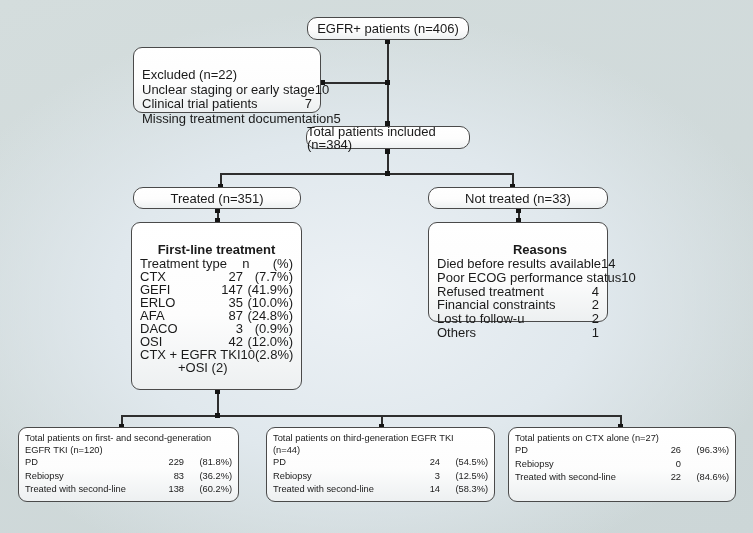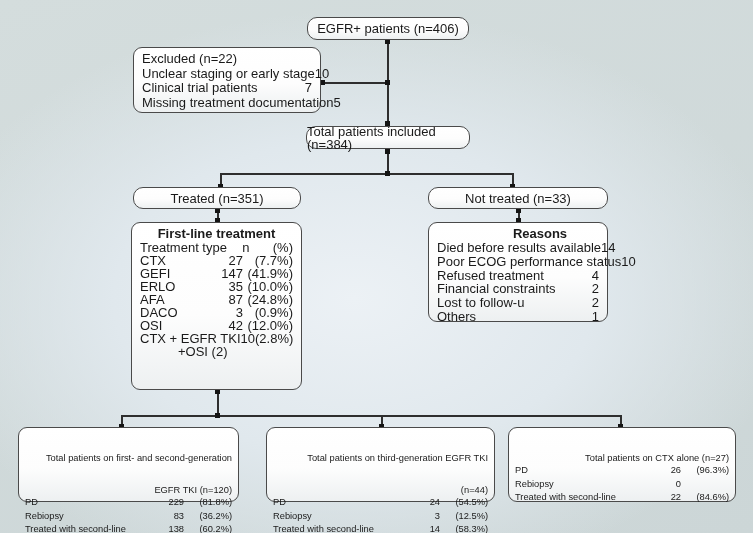--- a/index.html
+++ b/index.html
@@ -26,35 +26,35 @@
     font-size:13px;line-height:13px;
   }
   .box::after{
     content:"";position:absolute;z-index:-1;
     left:4%;right:-2%;bottom:-6px;height:9px;
     background:linear-gradient(90deg,rgba(20,24,26,0) 0%,rgba(20,24,26,0.55) 18%,rgba(20,24,26,0.45) 72%,rgba(20,24,26,0) 100%);
     filter:blur(3px);
     transform:skewX(-45deg);
   }
   .pill{display:flex;align-items:center;justify-content:center;border-radius:10px;}
-  .panel{padding:4px 8px;}
+  .panel{padding:20px 8px;}
   .ptitle{text-align:center;font-weight:bold;line-height:14px;}
   .rtitle{text-align:center;font-weight:bold;line-height:14px;transform:translateX(22px);}
   .prow{display:flex;align-items:baseline;}
   .prow .lab{flex:1;white-space:pre;}
   .ex .prow{line-height:14.5px;}
   .ex .val{width:18px;text-align:right;}
   .rs .prow{line-height:13.8px;}
   .rs .val{width:18px;text-align:right;}
   .fl .prow{line-height:13px;}
   .fl .n{width:26px;text-align:right;white-space:pre;}
   .fl .pct{width:50px;text-align:right;white-space:pre;}
   .fl .sub{padding-left:38px;white-space:pre;line-height:13px;}
   .bb{font-size:9.3px;padding:4px 6px;}
-  .bb .btitle{text-align:right;line-height:12px;white-space:nowrap;margin-top:20px;}
+  .bb .btitle{text-align:left;line-height:12px;white-space:nowrap;}
   .bb .prow{line-height:13.5px;}
   .bb .n{width:26px;text-align:right;white-space:pre;}
   .bb .pct{width:48px;text-align:right;white-space:pre;}
 </style>
 </head>
 <body>
 
 <div class="canvas">
 
   <div>

